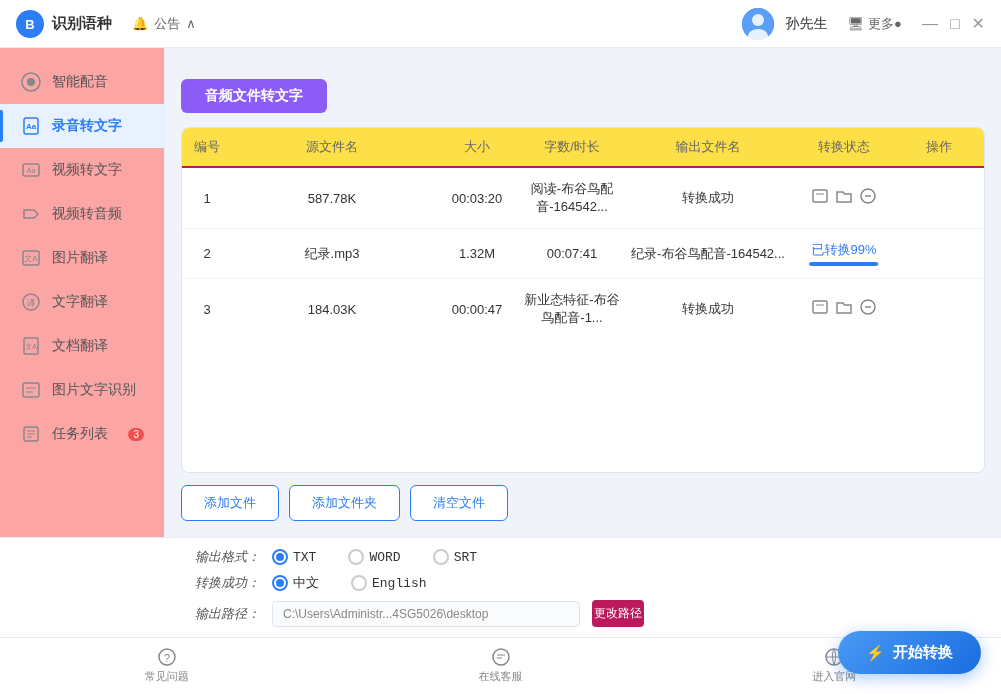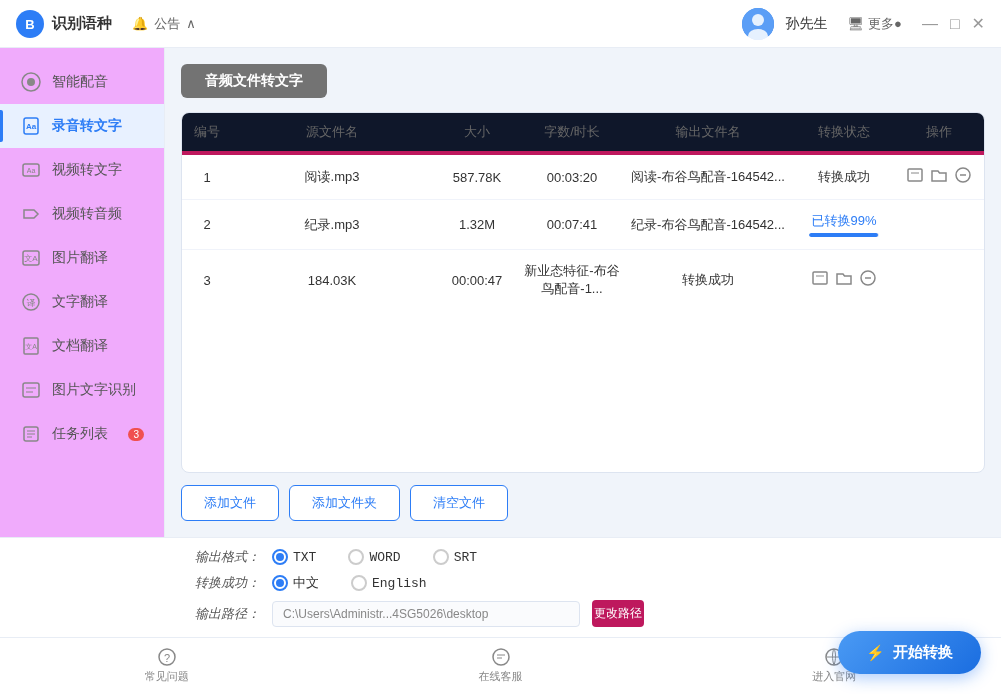--- a/index.html
+++ b/index.html
@@ -87,21 +87,21 @@
     
     .main-layout {
       display: flex;
       flex: 1;
       overflow: hidden;
     }
 
     
     .sidebar {
       width: 165px;
-      background: #f0abfc;
+      background: #fca5a5;
       border-right: 1px solid #e8edf5;
       padding: 12px 0;
       display: flex;
       flex-direction: column;
       flex-shrink: 0;
     }
     .sidebar-item {
       display: flex;
       align-items: center;
       gap: 10px;
@@ -160,40 +160,41 @@
       flex-shrink: 0;
     }
     .tab {
       padding: 8px 24px;
       border-radius: 6px;
       font-size: 14px;
       cursor: pointer;
       color: #666;
     }
     .tab.active {
-      background: #737373;
+      background: #8b5cf6;
       color: #fff;
       font-weight: bold;
+      margin-top: 15px;
     }
 
     
     .file-table {
       flex: 1;
       background: #fff;
       border-radius: 8px;
       border: 1px solid #dde4f0;
       display: flex;
       flex-direction: column;
       overflow: hidden;
     }
     .table-header {
       display: grid;
       grid-template-columns: 50px 200px 90px 100px 1fr 100px 90px;
-      background: #0f172a;
-      border-bottom: 4px solid #be185d;
+      background: #fde047;
+      border-bottom: 2px solid #be185d;
       padding: 10px 0;
     }
     .th {
       text-align: center;
       font-size: 13px;
       color: #666;
       font-weight: normal;
     }
     .table-body {
       flex: 1;
@@ -508,21 +509,20 @@
         <div class="th">大小</div>
         <div class="th">字数/时长</div>
         <div class="th">输出文件名</div>
         <div class="th">转换状态</div>
         <div class="th">操作</div>
       </div>
       <div class="table-body">
 
         <div class="table-row">
           <div class="td">1</div>
-          <div class="td">阅读.mp3</div>
           <div class="td">587.78K</div>
           <div class="td">00:03:20</div>
           <div class="td">阅读-布谷鸟配音-164542...</div>
           <div class="td status-success">转换成功</div>
           <div class="td">
             <div class="action-icons">
               <span class="action-icon" title="打开文件">
                 <svg width="16" height="16" viewBox="0 0 16 16">
                     <rect x="1" y="2" width="14" height="12" rx="1" fill="none" stroke="#888" stroke-width="1.5"></rect>
                     <path d="M4 6h8" stroke="#888" stroke-width="1"></path>

